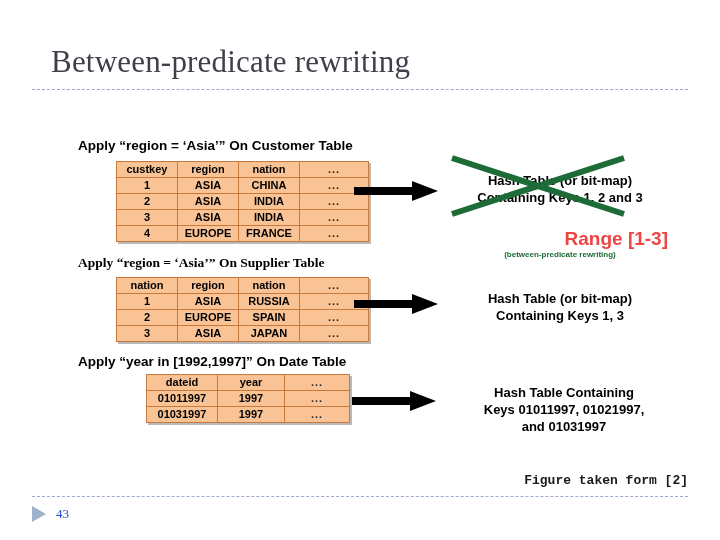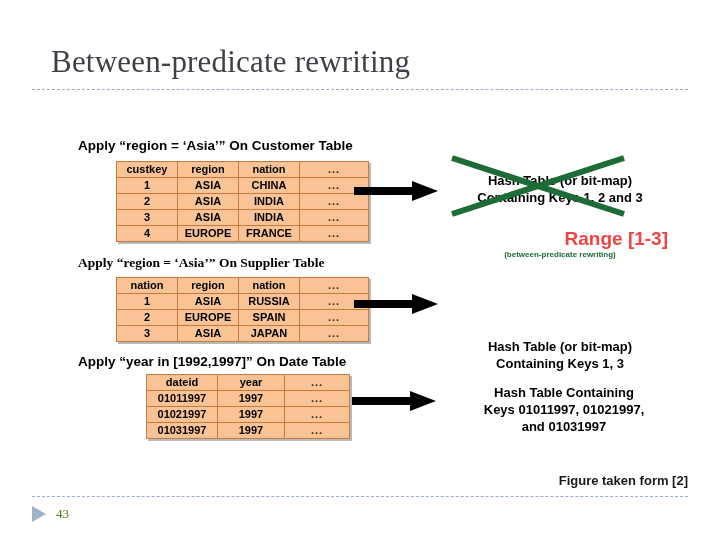--- a/index.html
+++ b/index.html
@@ -118,21 +118,21 @@
     position: absolute;
     font-family: "Liberation Sans", sans-serif;
     font-weight: bold;
     font-size: 13px;
     color: #000000;
     text-align: center;
     line-height: 17px;
     white-space: pre-line;
   }
   #hash-label-1 { left: 452px; top: 172px; width: 216px; }
-  #hash-label-2 { left: 452px; top: 290px; width: 216px; margin-top: 48px; }
+  #hash-label-2 { left: 452px; top: 290px; width: 216px; }
   #hash-label-3 { left: 448px; top: 384px; width: 232px; }
 
   .cross-svg {
     position: absolute;
     left: 448px;
     top: 152px;
     width: 180px;
     height: 68px;
   }
 
@@ -159,21 +159,21 @@
     font-size: 8px;
     color: #1d6b36;
     white-space: nowrap;
   }
 
   
   #source-note {
     position: absolute;
     right: 32px;
     top: 473px;
-    font-family: Liberation Sans, sans-serif;
+    font-family: Liberation Mono, monospace;
     font-weight: bold;
     font-size: 13px;
     color: #1a1a1a;
     white-space: nowrap;
   }
 
   
   .footer-rule {
     position: absolute;
     left: 32px;
@@ -191,21 +191,21 @@
     border-top: 8px solid transparent;
     border-bottom: 8px solid transparent;
     border-left: 14px solid #9fb2cc;
   }
   #page-number {
     position: absolute;
     left: 56px;
     top: 506px;
     font-family: "Liberation Serif", serif;
     font-size: 13px;
-    color: #4d7c0f;
+    color: #1d4ed8;
   }
 </style>
 </head>
 <body>
 
 <div class="slide">
 
   <div class="slide-title">Between-predicate rewriting</div>
   <div class="title-rule"></div>
 
@@ -315,25 +315,20 @@
           <th class="dots c-dots">...</th>
         </tr>
       </thead>
       <tbody>
         <tr>
           <td class="c-id num">01011997</td>
           <td class="c-year">1997</td>
           <td class="dots c-dots">...</td>
         </tr>
         <tr>
-          <td class="c-id num">01021997</td>
-          <td class="c-year">1997</td>
-          <td class="dots c-dots">...</td>
-        </tr>
-        <tr>
           <td class="c-id num">01031997</td>
           <td class="c-year">1997</td>
           <td class="dots c-dots">...</td>
         </tr>
       </tbody>
     </table>
 
     <svg class="arrow" style="left:352px; top:390px;" viewBox="0 0 84 22">
       <path d="M0 7 L58 7 L58 1 L84 11 L58 21 L58 15 L0 15 Z" fill="#000000"></path>
     </svg>

